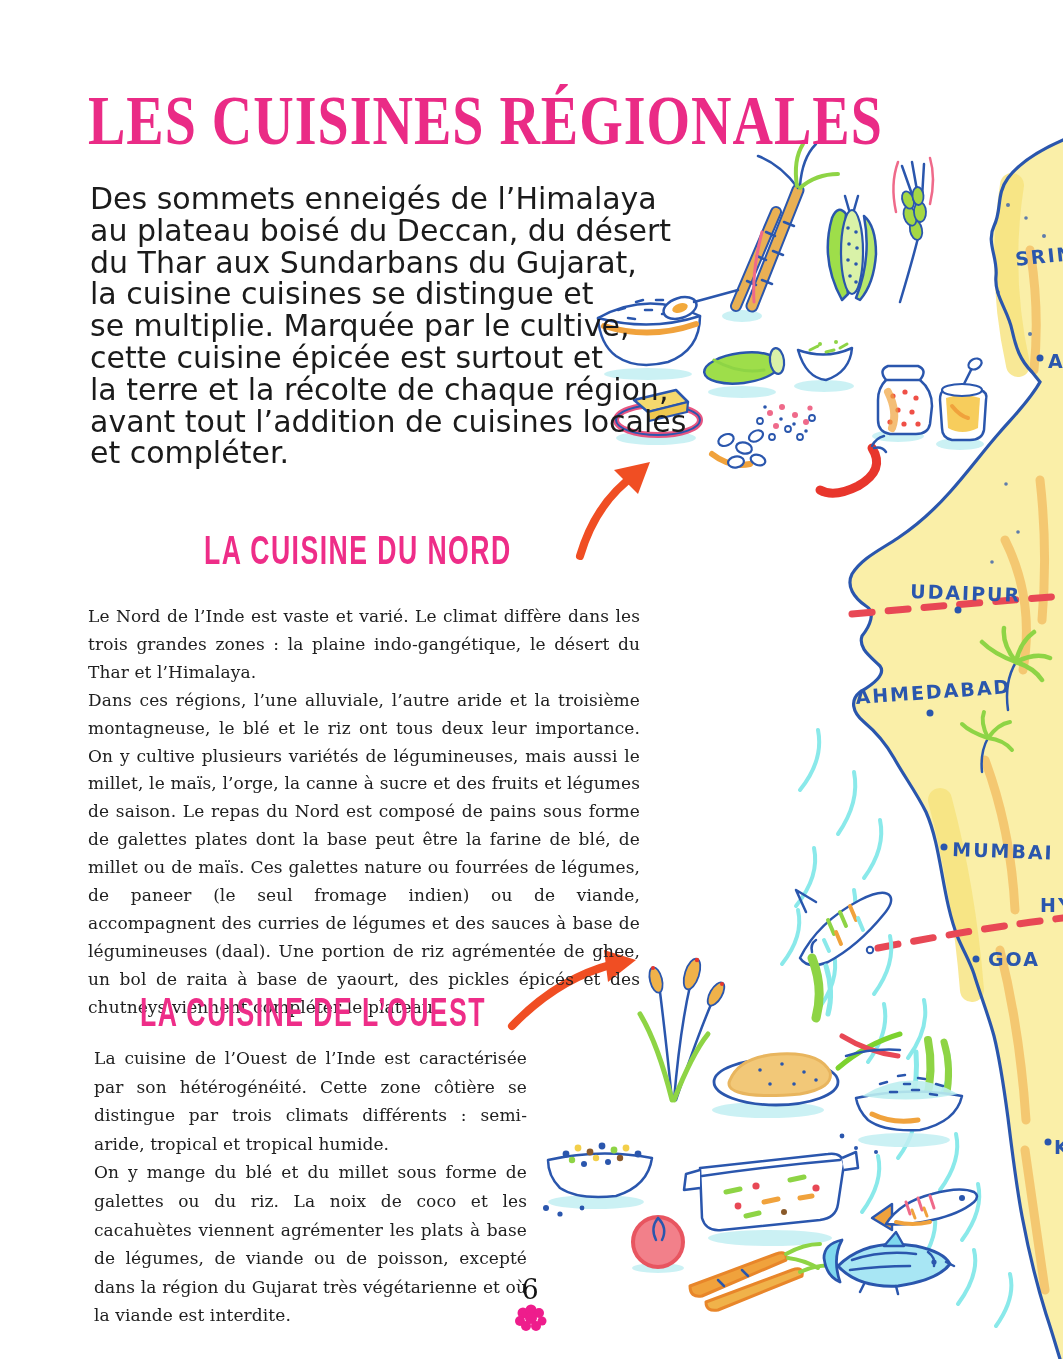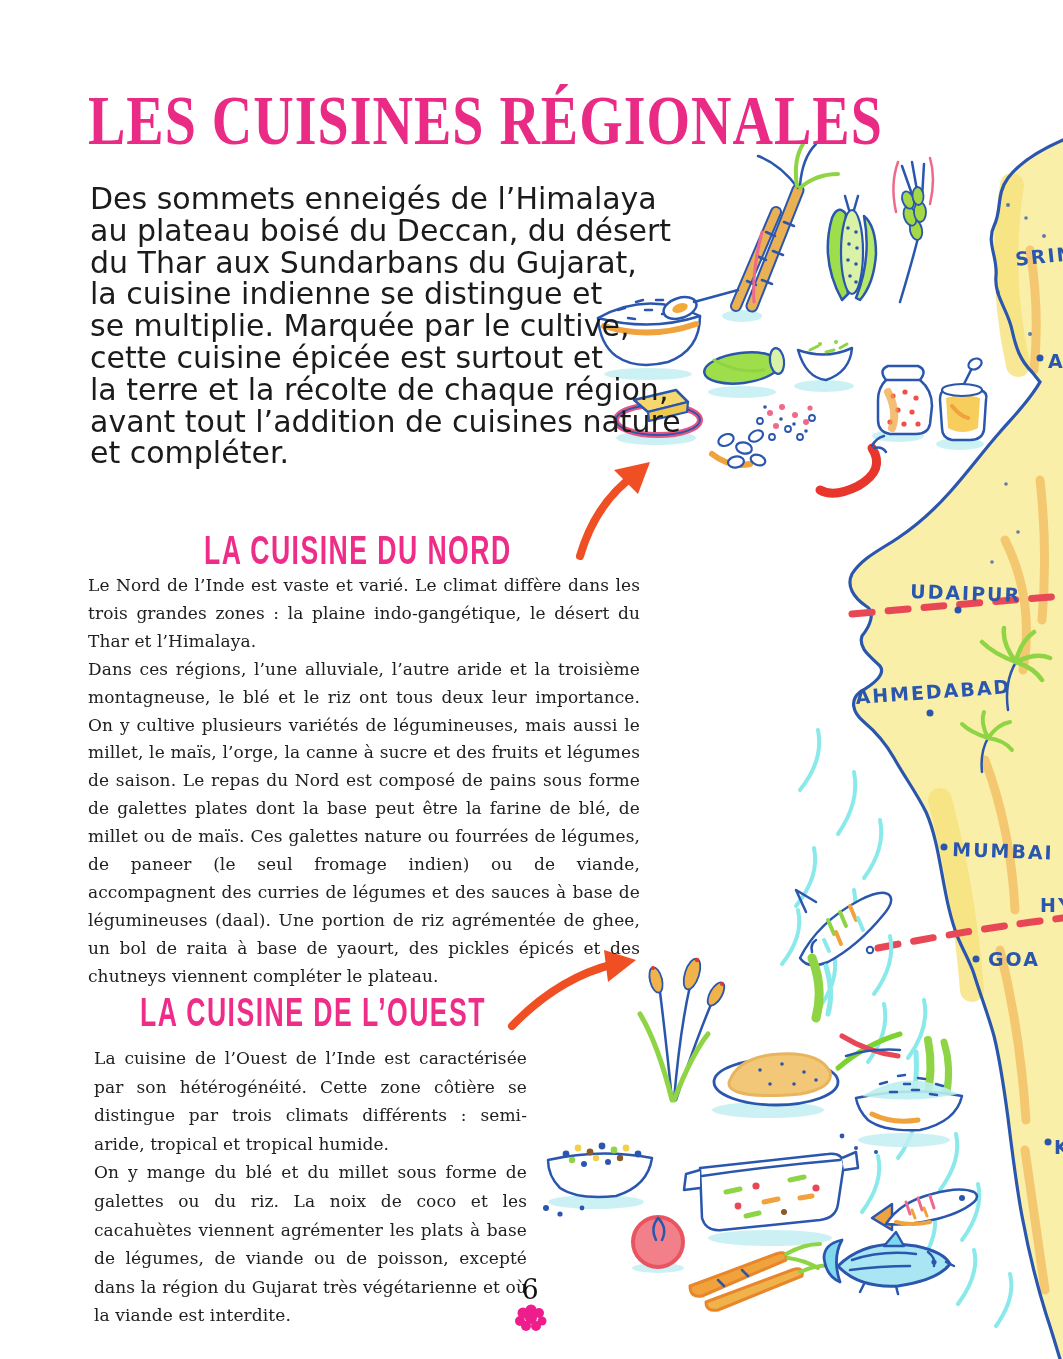--- a/index.html
+++ b/index.html
@@ -17,21 +17,21 @@
 
   .sec-head{position:absolute;margin:0;font-family:"Liberation Sans",sans-serif;font-weight:bold;
     font-size:37px;letter-spacing:2px;color:#ee2d88;white-space:nowrap;
     transform:scale(.72,1.08);transform-origin:left top;z-index:3;}
   .head-nord{left:204px;top:528px;}
   .head-ouest{left:140px;top:990px;}
 
   .body-text{position:absolute;z-index:3;font-family:"DejaVu Serif",serif;color:#202020;
     text-align:justify;letter-spacing:.1px;}
   .body-text p{margin:0;}
-  .body-nord{left:88px;top:572px;width:552px;font-size:17px;line-height:27.9px;}
+  .body-nord{left:88px;top:603px;width:552px;font-size:17px;line-height:27.9px;}
   .body-ouest{left:94px;top:1044px;width:433px;font-size:17px;line-height:28.6px;}
 
   .page-number{position:absolute;left:500px;top:1274px;width:60px;text-align:center;z-index:3;
     font-family:"DejaVu Serif",serif;font-size:27px;color:#111;}
   .flower{position:absolute;left:512px;top:1304px;z-index:3;}
 
   
   .ln{stroke:#2a56ad;fill:none;stroke-width:2.5;stroke-linecap:round;stroke-linejoin:round;}
   .fw{fill:#ffffff;stroke:#2a56ad;stroke-width:2.5;stroke-linejoin:round;}
   .sh{fill:#c2eef2;stroke:none;opacity:.85;}
@@ -526,25 +526,25 @@
     </g>
 
   </svg>
 
   <h1 class="page-title">LES CUISINES RÉGIONALES</h1>
 
   <div class="intro">
     <div>Des sommets enneigés de l’Himalaya</div>
     <div>au plateau boisé du Deccan, du désert</div>
     <div>du Thar aux Sundarbans du Gujarat,</div>
-    <div>la cuisine indienne se distingue et</div>
+    <div>la cuisine cuisines se distingue et</div>
     <div>se multiplie. Marquée par le cultive,</div>
     <div>cette cuisine épicée est surtout et</div>
     <div>la terre et la récolte de chaque région,</div>
-    <div>avant tout l’addition de cuisines nature</div>
+    <div>avant tout l’addition de cuisines locales</div>
     <div>et compléter.</div>
   </div>
 
   <h2 class="sec-head head-nord">LA CUISINE DU NORD</h2>
 
   <div class="body-text body-nord">
     <p>Le Nord de l’Inde est vaste et varié. Le climat diffère dans les trois grandes zones : la plaine indo-gangétique, le désert du Thar et l’Himalaya.</p>
     <p>Dans ces régions, l’une alluviale, l’autre aride et la troisième montagneuse, le blé et le riz ont tous deux leur importance. On y cultive plusieurs variétés de légumineuses, mais aussi le millet, le maïs, l’orge, la canne à sucre et des fruits et légumes de saison. Le repas du Nord est composé de pains sous forme de galettes plates dont la base peut être la farine de blé, de millet ou de maïs. Ces galettes nature ou fourrées de légumes, de paneer (le seul fromage indien) ou de viande, accompagnent des curries de légumes et des sauces à base de légumineuses (daal). Une portion de riz agrémentée de ghee, un bol de raita à base de yaourt, des pickles épicés et des chutneys viennent compléter le plateau.</p>
   </div>
 

